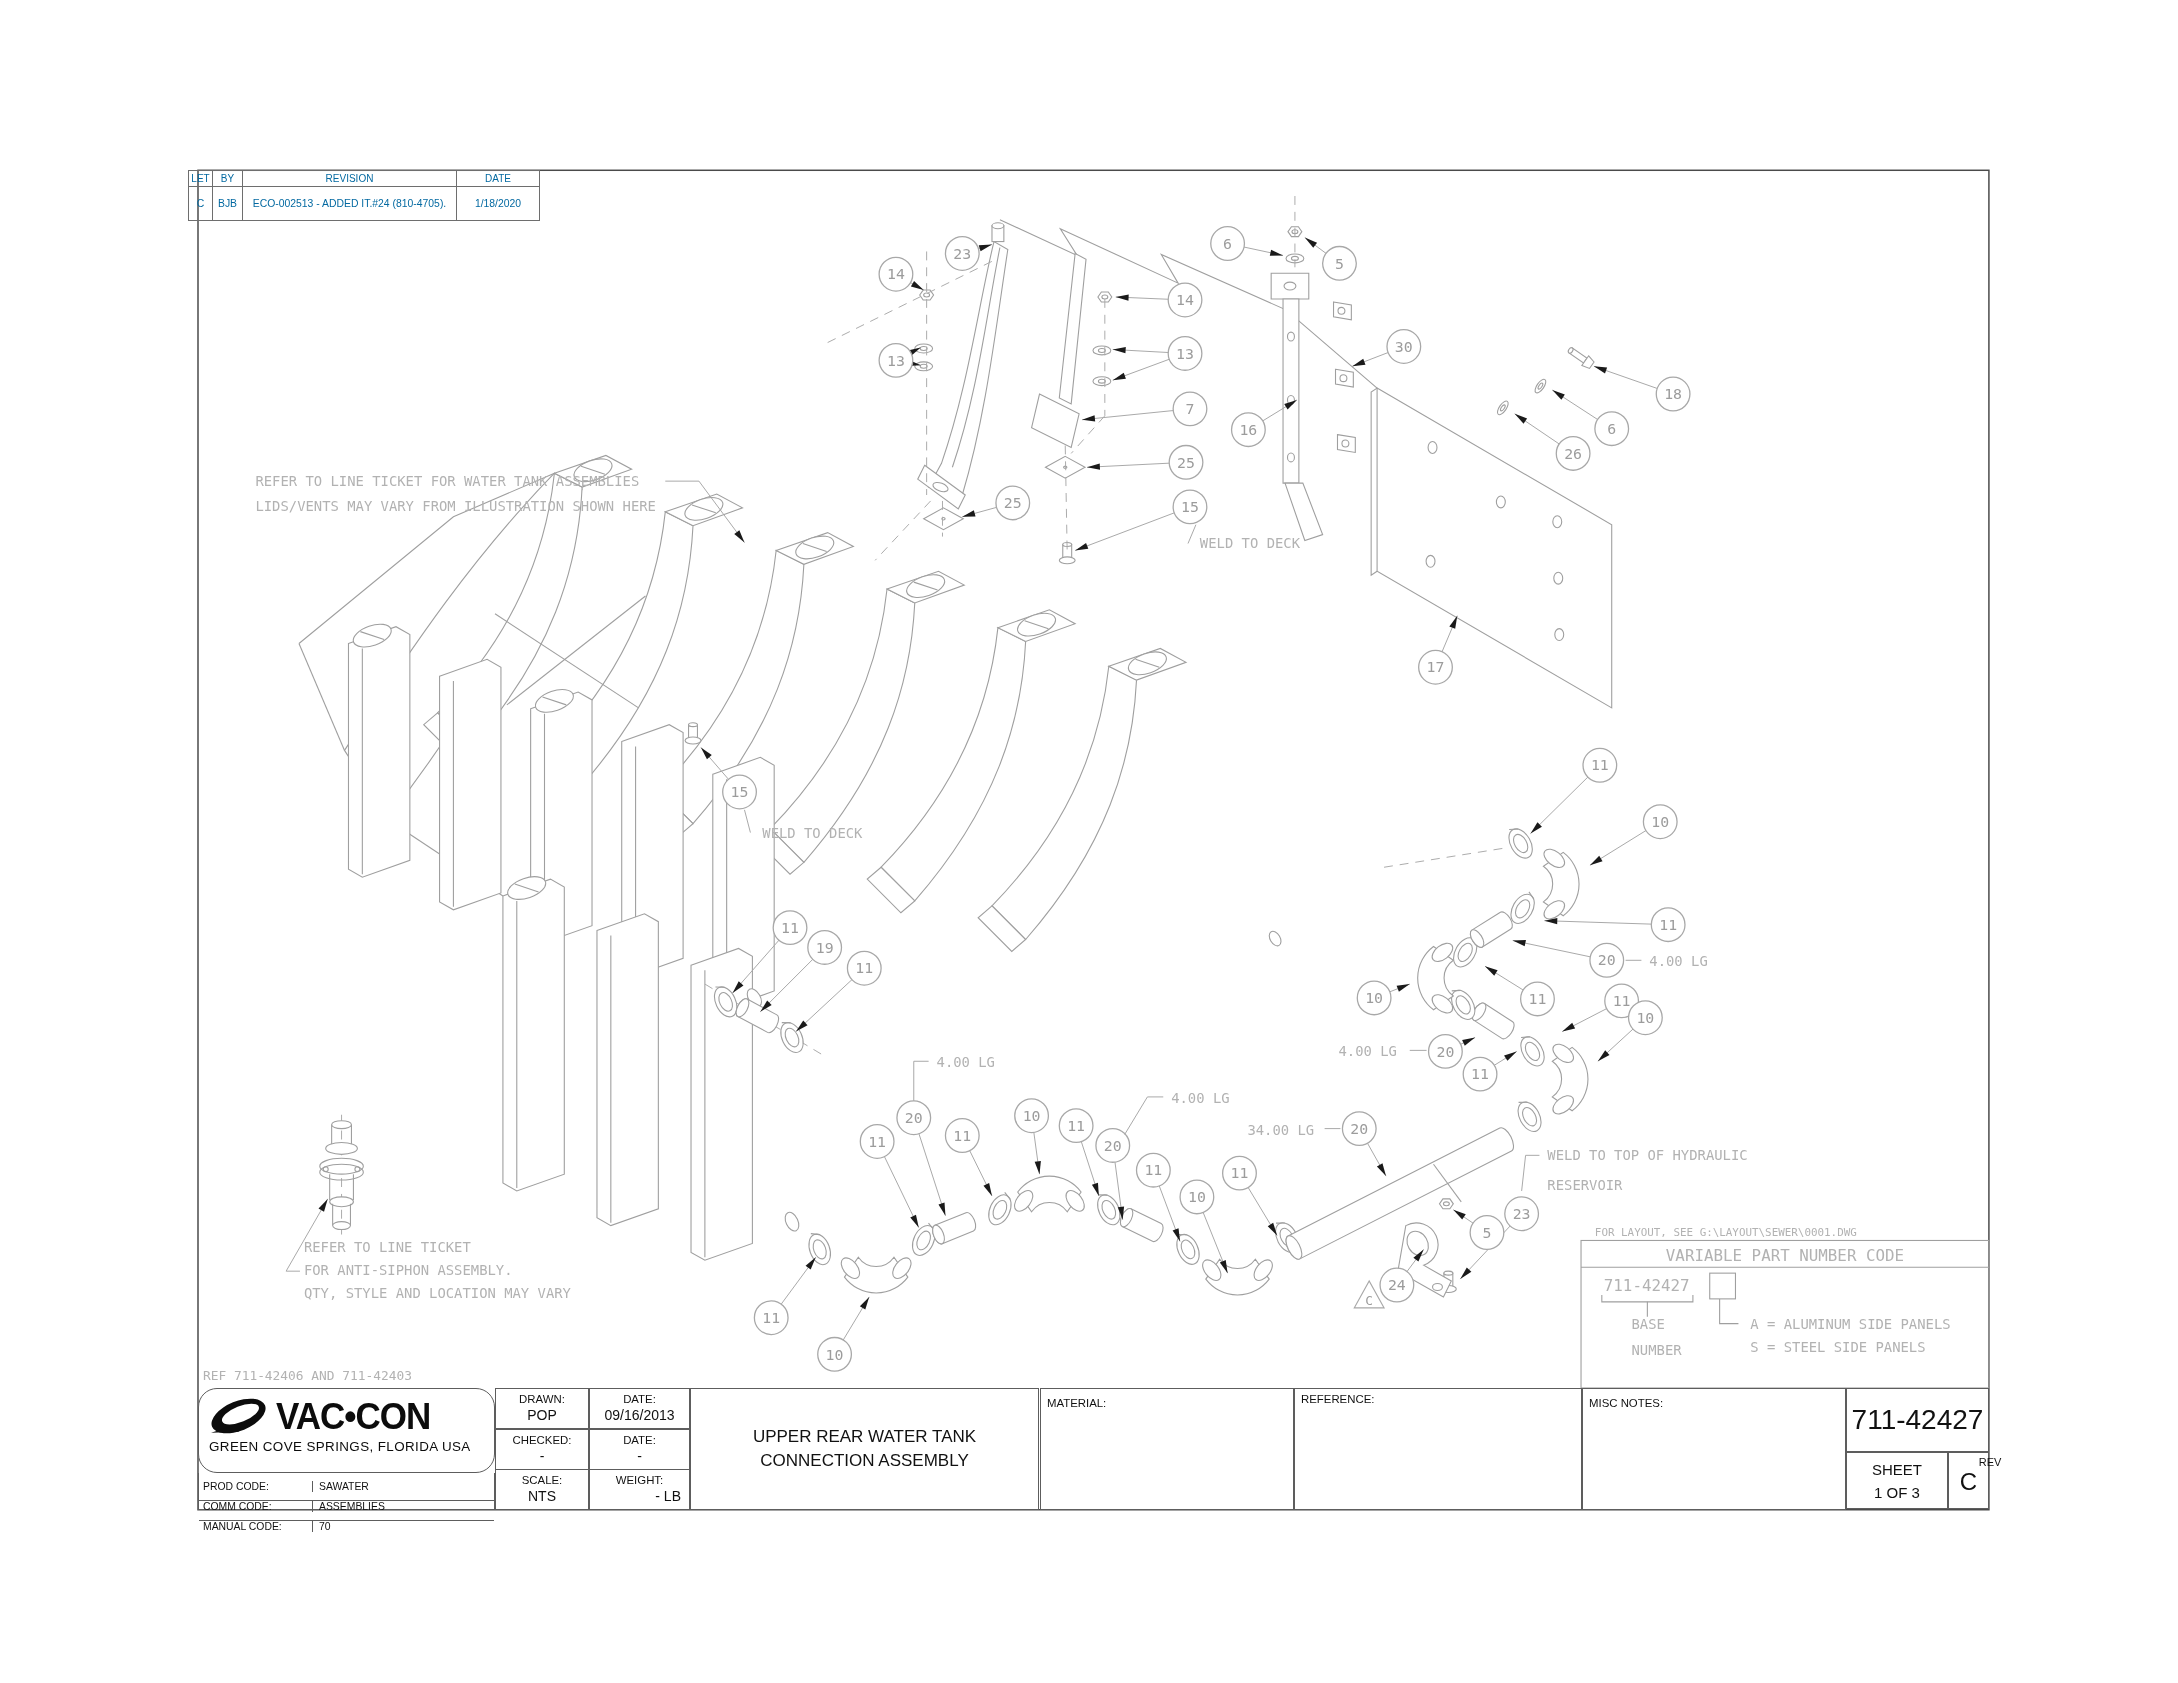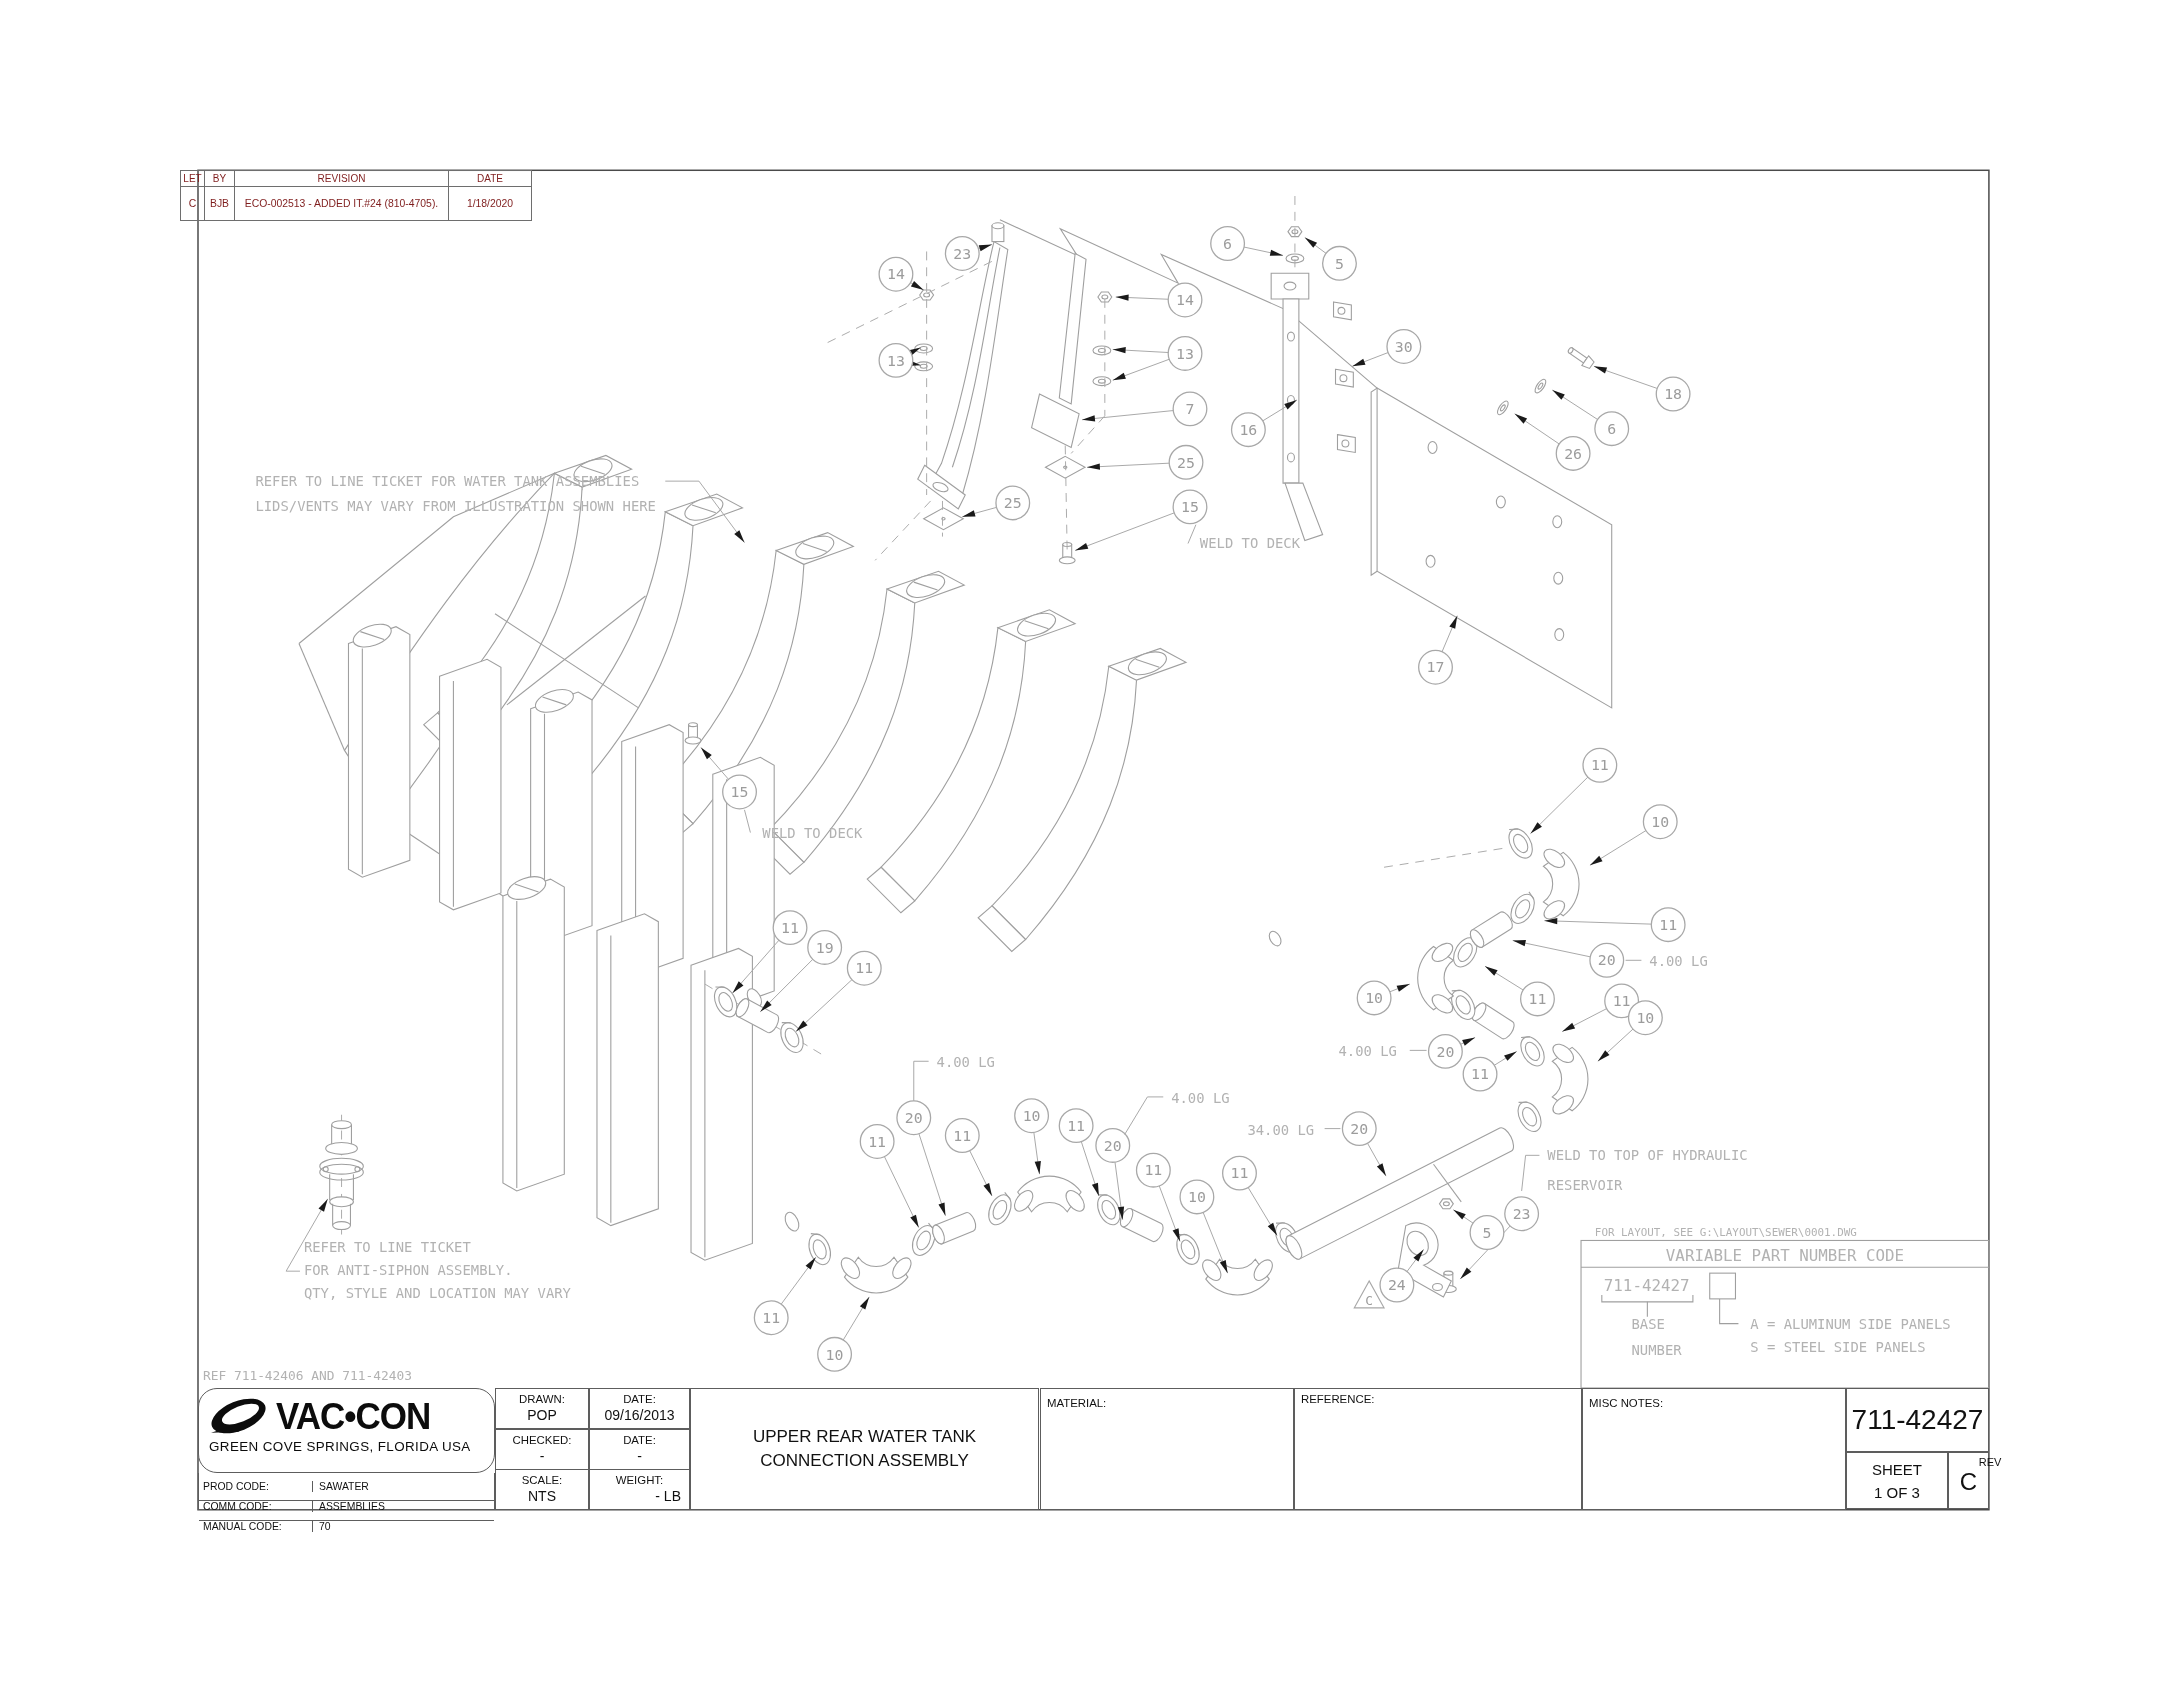--- a/index.html
+++ b/index.html
@@ -3,21 +3,21 @@
 <meta charset="utf-8">
 <style>
   html,body{margin:0;padding:0;background:#e8e8e8;}
   .page{position:relative;width:2178px;height:1683px;background:#ffffff;overflow:hidden;
         font-family:"Liberation Sans",sans-serif;}
   svg.sheet{position:absolute;left:0;top:0;}
   .ink{stroke:#9f9f9f;stroke-width:1.1;fill:none;}
   .inkw{stroke:#9f9f9f;stroke-width:1.1;fill:#ffffff;}
   .dash{stroke:#ababab;stroke-width:1;fill:none;stroke-dasharray:9 7;}
   
-  .revtbl{position:absolute;left:180px;top:170px;border-collapse:collapse;color:#7f1d1d;}
+  .revtbl{position:absolute;left:188px;top:170px;border-collapse:collapse;color:#0369a1;}
   .revtbl td,.revtbl th{border:1px solid #6e6e6e;font-weight:normal;text-align:center;
         font-size:10px;padding:0 2px;white-space:nowrap;}
   .revtbl th{height:15px;}
   .revtbl td{height:33px;font-size:10.4px;}
   
   .tb{position:absolute;color:#111;}
   .cell{position:absolute;border:1px solid #5d5d5d;background:#fff;box-sizing:border-box;}
   .lab{font-size:11.4px;}
   .val{font-size:14px;}
   .cap-center{display:flex;flex-direction:column;align-items:center;justify-content:flex-start;padding-top:4px;gap:2px;}

